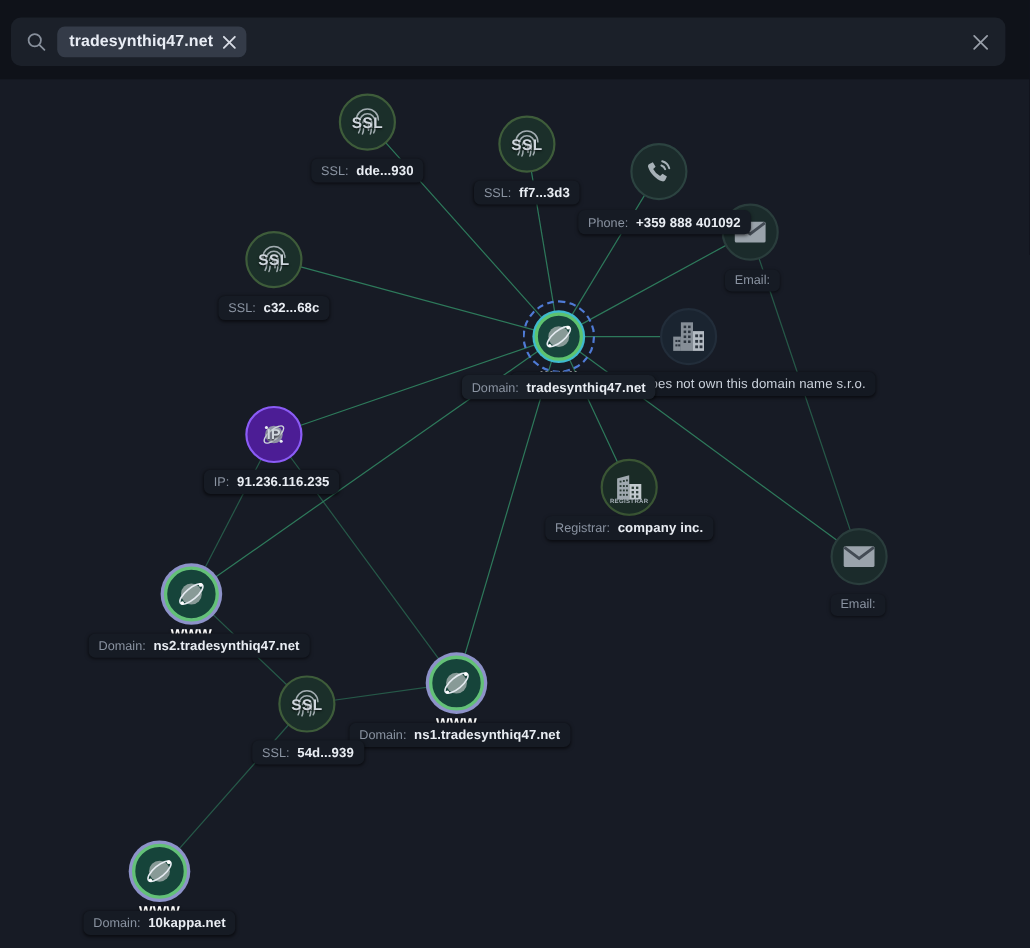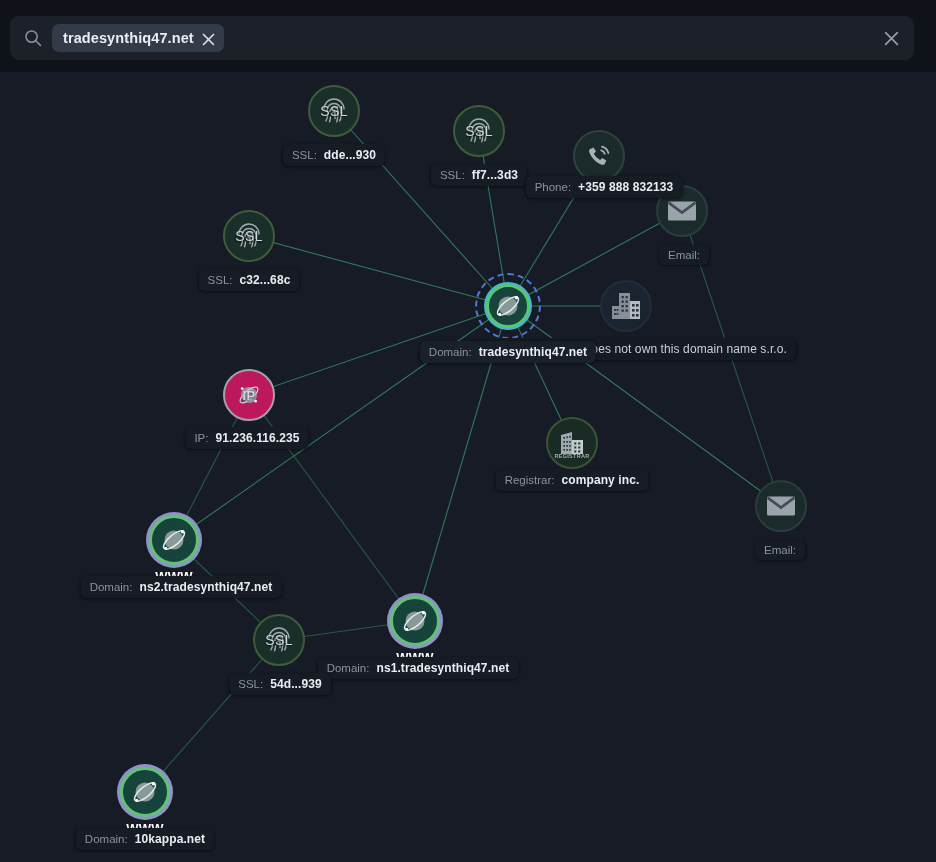--- a/index.html
+++ b/index.html
@@ -67,21 +67,21 @@
   .n-mail .node-circle{
     width:52px;height:52px;background:#1b2b2b;border:2px solid #2a3d3c;
   }
   .n-org .node-circle{
     width:52px;height:52px;background:#1a2430;border:2px solid #222d3a;
   }
   .n-registrar .node-circle{
     width:52px;height:52px;background:#1a2b26;border:2px solid #3a5534;
   }
   .n-ip .node-circle{
-    width:52px;height:52px;background:#be185d;border:2px solid #a3a3a3;
+    width:52px;height:52px;background:#4c1d95;border:2px solid #8b5cf6;
   }
 
   
   .n-www .node-circle{
     width:50px;height:50px;background:#16443a;
     border:3px solid #63c177;
     box-shadow:0 0 0 3px #8d92c9;
   }
   
   .n-root .node-circle{
@@ -91,21 +91,21 @@
   }
   .n-root .dashring{
     position:absolute;left:50%;top:50%;transform:translate(-50%,-50%);
     width:62px;height:62px;border-radius:50%;
     border:2px dashed #4f7bd6;
     pointer-events:none;
   }
 
   .ssl-text{
     position:absolute;left:0;right:0;top:50%;transform:translateY(-50%);
-    text-align:center;font-size:14px;font-weight:400;color:#cfd6dd;
+    text-align:center;font-size:14px;font-weight:700;color:#cfd6dd;
     letter-spacing:.4px;text-shadow:0 1px 2px rgba(0,0,0,.7);
     pointer-events:none;
   }
   .ip-text{
     position:absolute;left:0;right:0;top:50%;transform:translateY(-50%);
     text-align:center;font-size:13px;font-weight:700;color:#cfd6dd;
     letter-spacing:.4px;text-shadow:0 1px 2px rgba(0,0,0,.7);
     pointer-events:none;
   }
   .www-text{
@@ -424,23 +424,23 @@
           <span class="v">, this company does not own this domain name s.r.o.</span>
         </div>
         <div class="label" style="left: 334px; top: 72px;">
           <span class="k">SSL:</span>
           <span class="v">dde...930</span>
         </div>
         <div class="label" style="left: 479px; top: 92px;">
           <span class="k">SSL:</span>
           <span class="v">ff7...3d3</span>
         </div>
-        <div class="label" style="left: 604px; top: 104px;">
+        <div class="label" style="left: 604px; top: 119px;">
           <span class="k">Phone:</span>
-          <span class="v">+359 888 832133</span>
+          <span class="v">+359 888 401092</span>
         </div>
         <div class="label" style="left: 684px; top: 173px;">
           <span class="k">Email:</span>
         </div>
         <div class="label" style="left: 249px; top: 197px;">
           <span class="k">SSL:</span>
           <span class="v">c32...68c</span>
         </div>
         <div class="label" style="left: 247px; top: 355px;">
           <span class="k">IP:</span>

